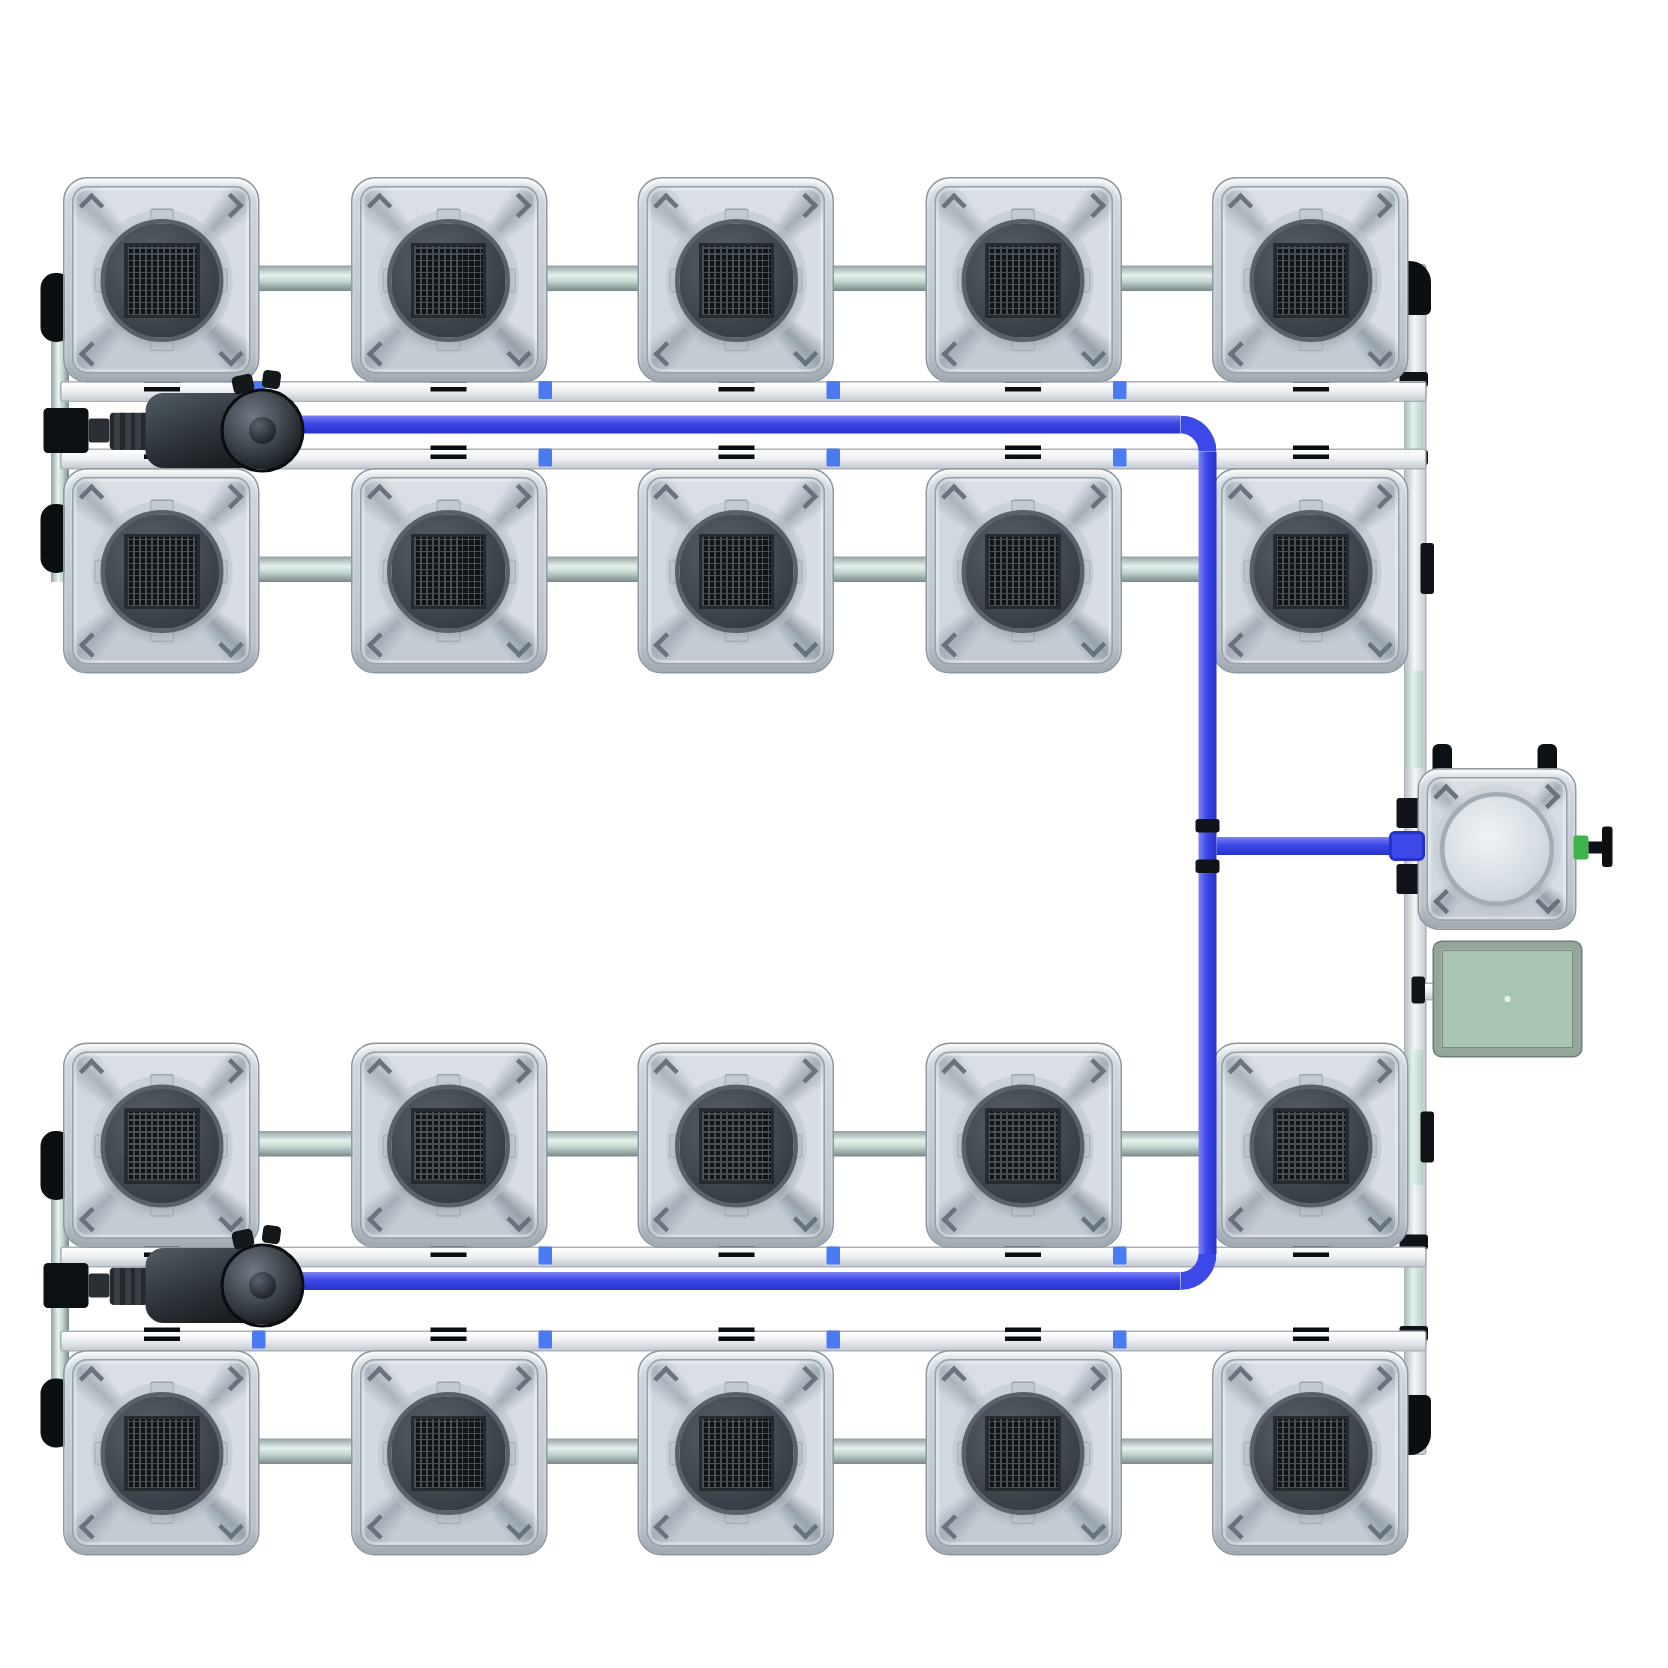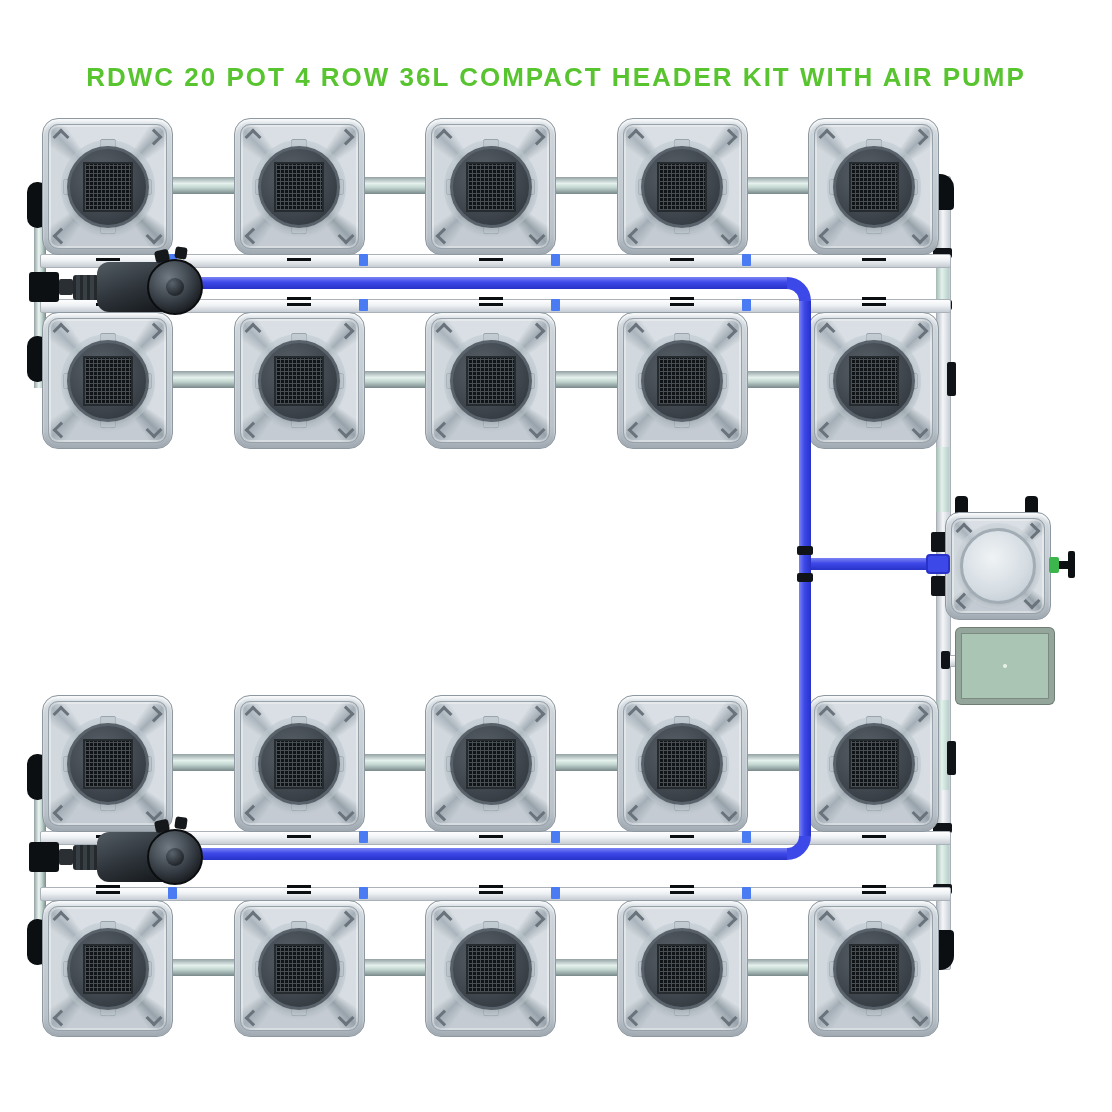--- a/index.html
+++ b/index.html
@@ -94,21 +94,20 @@
   .valve-stem{position:absolute;left:1059px;top:561px;width:10px;height:8px;background:#0d1013;}
   .valve-bar{position:absolute;left:1068px;top:551px;width:7px;height:27px;background:#0d1013;border-radius:2px;}
   .blue-fitting{position:absolute;left:926px;top:554px;width:24px;height:20px;background:#3d48e8;
        border:2px solid #2832c8;border-radius:4px;box-sizing:border-box;}
 </style>
 </head>
 <body>
 
 <div id="stage">
 
-  <div id="title" style="color: rgb(88, 196, 47);">RDWC 20 POT 4 ROW 36L COMPACT HEADER KIT WITH AIR PUMP</div>
 
   <div class="vpipe" style="left:34px;top:186px;height:202px;"></div>
   <div class="vpipe" style="left:34px;top:759px;height:206px;"></div>
   <div class="elbow" style="left:27px;top:182px;"></div>
   <div class="elbow" style="left:27px;top:336px;"></div>
   <div class="elbow" style="left:27px;top:754px;"></div>
   <div class="elbow" style="left:27px;top:919px;"></div>
 
   <div class="manifold" style="left:936px;top:176px;height:792px;"></div>
   <div class="tealseg" style="left:936px;top:257px;height:43px;"></div>

